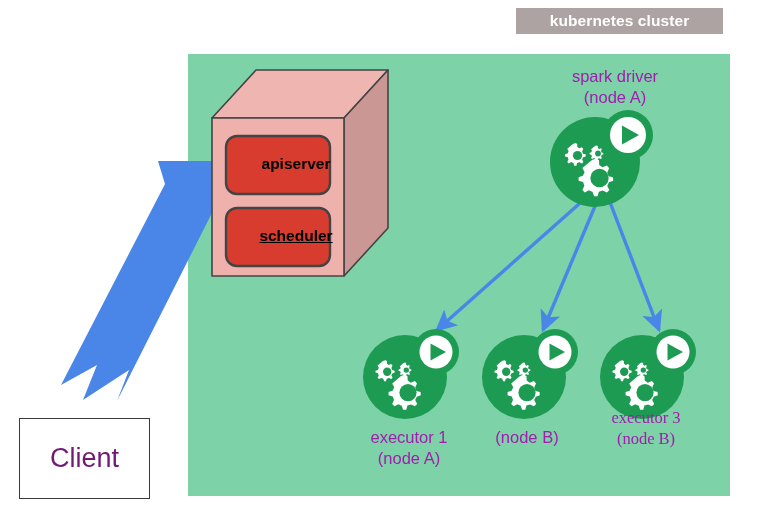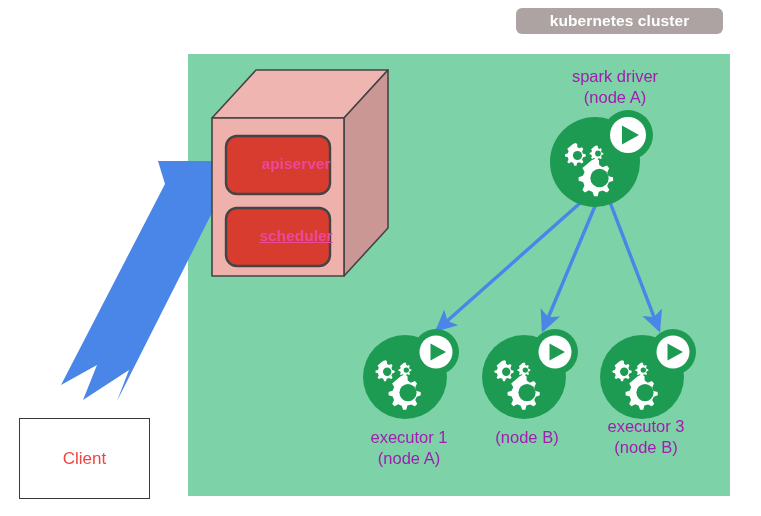--- a/index.html
+++ b/index.html
@@ -24,21 +24,20 @@
   
   #k8s-banner {
     left: 516px;
     top: 8px;
     width: 207px;
     height: 26px;
     background: #ada3a3;
     display: flex;
     align-items: center;
     justify-content: center;
-    border-radius: 6px;
   }
   #k8s-banner .label {
     color: #ffffff;
     font-size: 15.5px;
     font-weight: bold;
     letter-spacing: 0.1px;
     line-height: 1;
   }
 
   
@@ -57,22 +56,22 @@
     width: 131px;
     height: 81px;
     background: #ffffff;
     border: 1px solid #3a3a3a;
     box-sizing: border-box;
     display: flex;
     align-items: center;
     justify-content: center;
   }
   #client-box .label {
-    color: #ef4444;
-    font-size: 17px;
+    color: #701a75;
+    font-size: 27px;
     line-height: 1;
   }
 
   
   #spark-submit-arrow {
     left: 55px;
     top: 155px;
     width: 165px;
     height: 260px;
   }
@@ -93,41 +92,41 @@
     white-space: nowrap;
     transform: rotate(-66deg);
     transform-origin: left top;
   }
 
   
   #cube { left: 200px; top: 60px; width: 190px; height: 225px; }
   #cube svg { display: block; }
   .cube-chip-label {
     position: absolute;
-    color: #ec4899;
+    color: #000000;
     font-size: 15.5px;
     font-weight: bold;
     white-space: nowrap;
     line-height: 1;
   }
   #chip-label-0 { left: 36px; top: 96px; width: 120px; text-align: center; }
   #chip-label-1 { left: 36px; top: 168px; width: 120px; text-align: center; text-decoration: underline; }
 
   
   .node-caption {
     color: #a21caf;
     font-size: 16.5px;
     line-height: 1.28;
     text-align: center;
     white-space: nowrap;
   }
   #driver-caption { left: 505px; top: 66px; width: 220px; }
   #exec-caption-0 { left: 348px; top: 427px; width: 122px; }
   #exec-caption-1 { left: 466px; top: 427px; width: 122px; }
-  #exec-caption-2 { left: 585px; top: 416px; width: 122px; }
+  #exec-caption-2 { left: 585px; top: 407px; width: 122px; font-family: Liberation Serif, serif; }
 
   
   .node-icon { position: absolute; }
   #driver-icon { left: 545px; top: 110px; width: 110px; height: 100px; }
   #exec-icon-0 { left: 357px; top: 325px; width: 110px; height: 100px; }
   #exec-icon-1 { left: 476px; top: 325px; width: 110px; height: 100px; }
   #exec-icon-2 { left: 594px; top: 325px; width: 110px; height: 100px; }
 
   
   #connectors { left: 0; top: 0; width: 761px; height: 516px; pointer-events: none; }

